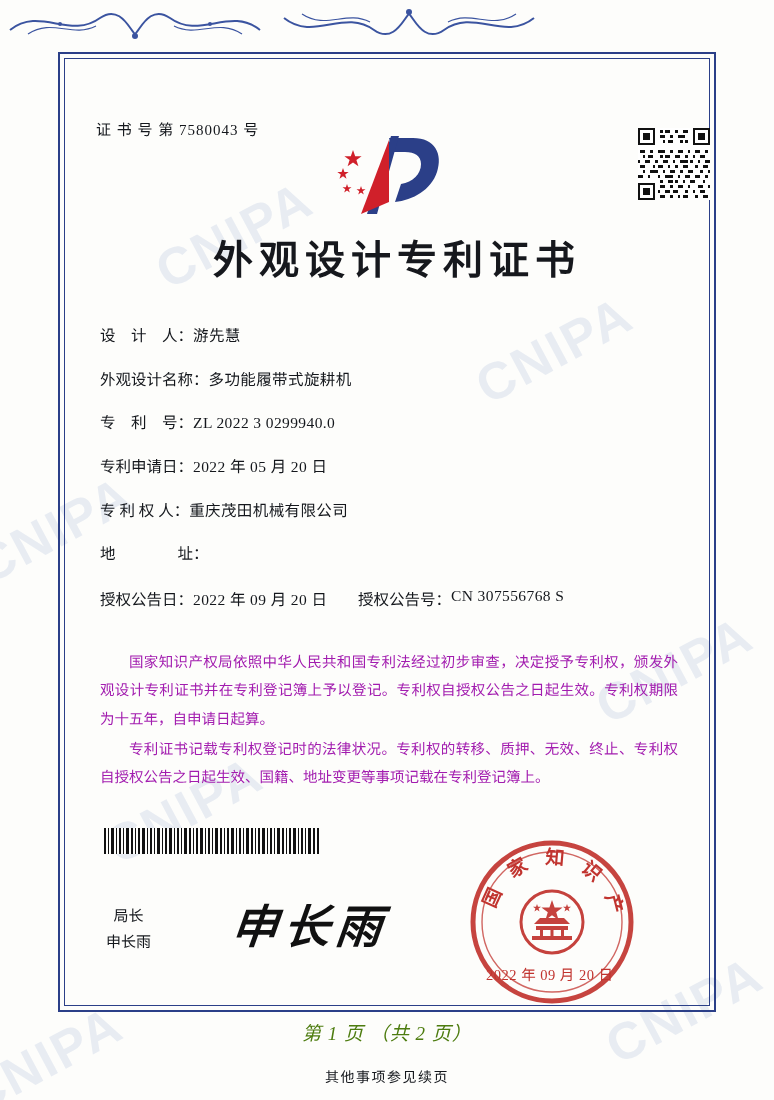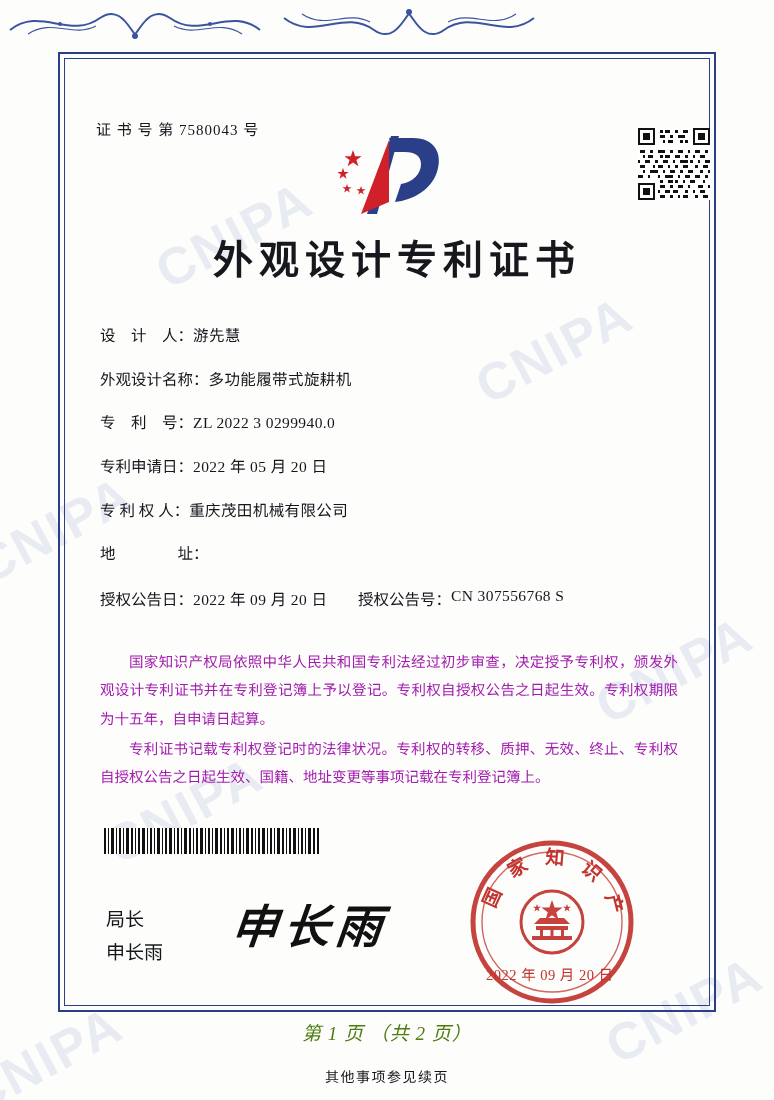--- a/index.html
+++ b/index.html
@@ -149,23 +149,24 @@
     top: 828px;
     width: 215px;
     height: 26px;
   }
 
   
   .sig-label {
     position: absolute;
     left: 106px;
     top: 903px;
-    font-size: 19px;
+    font-size: 15px;
     line-height: 1.75;
     color: #14171c;
+    text-align: center;
   }
   .sig-script {
     position: absolute;
     left: 232px;
     top: 890px;
     font-size: 46px;
     letter-spacing: 6px;
     color: #111;
     font-family: "DejaVu Serif", serif;
     font-style: italic;

